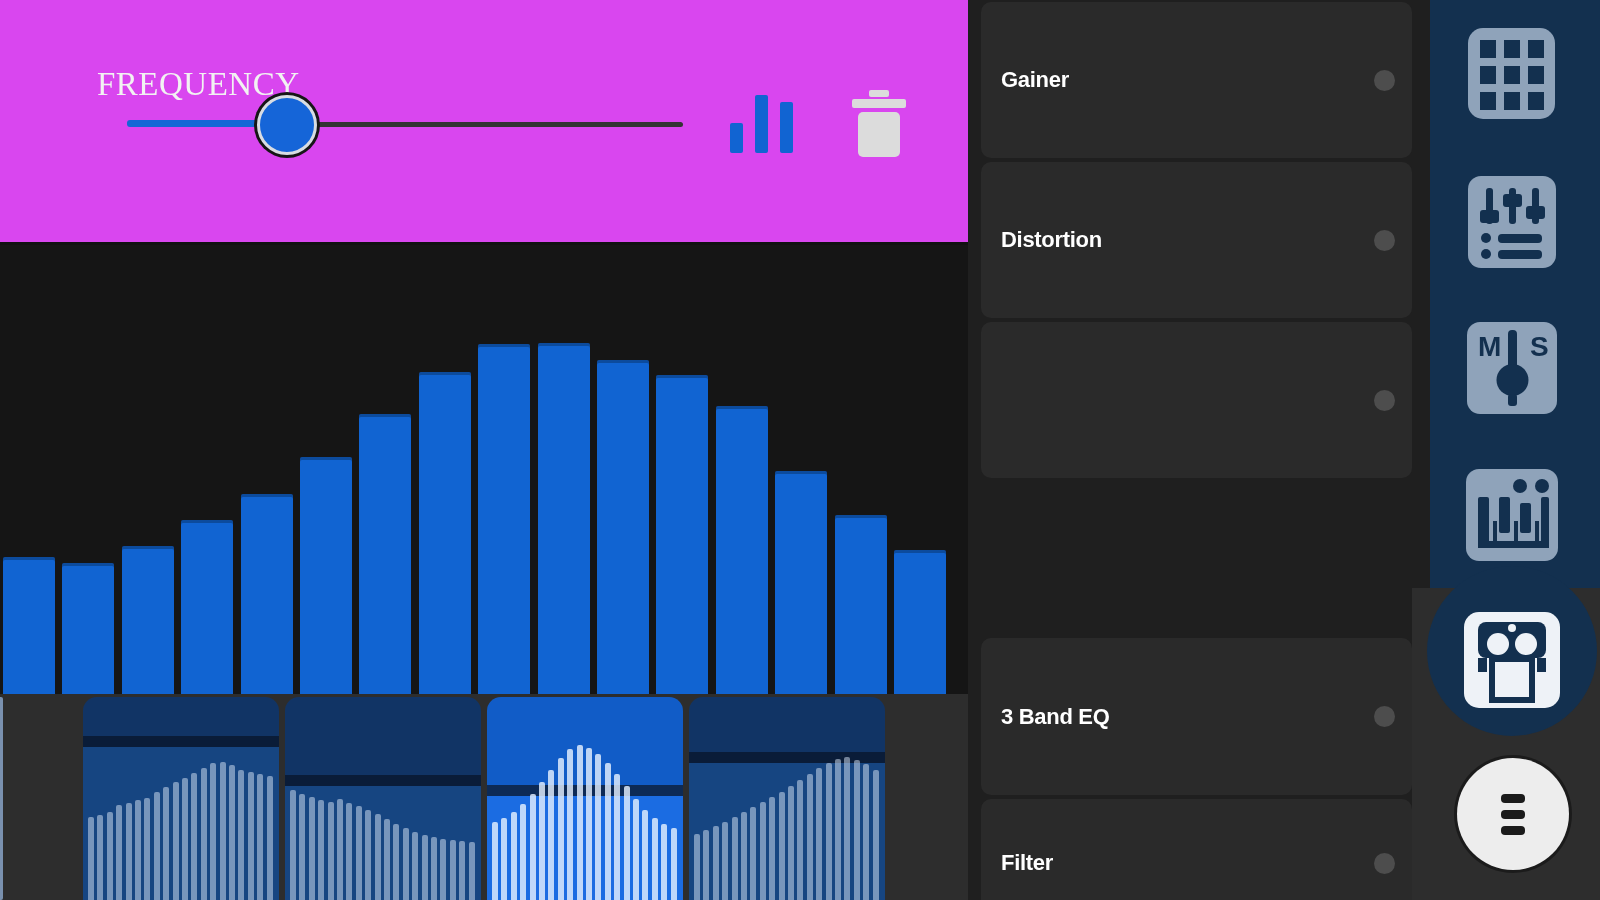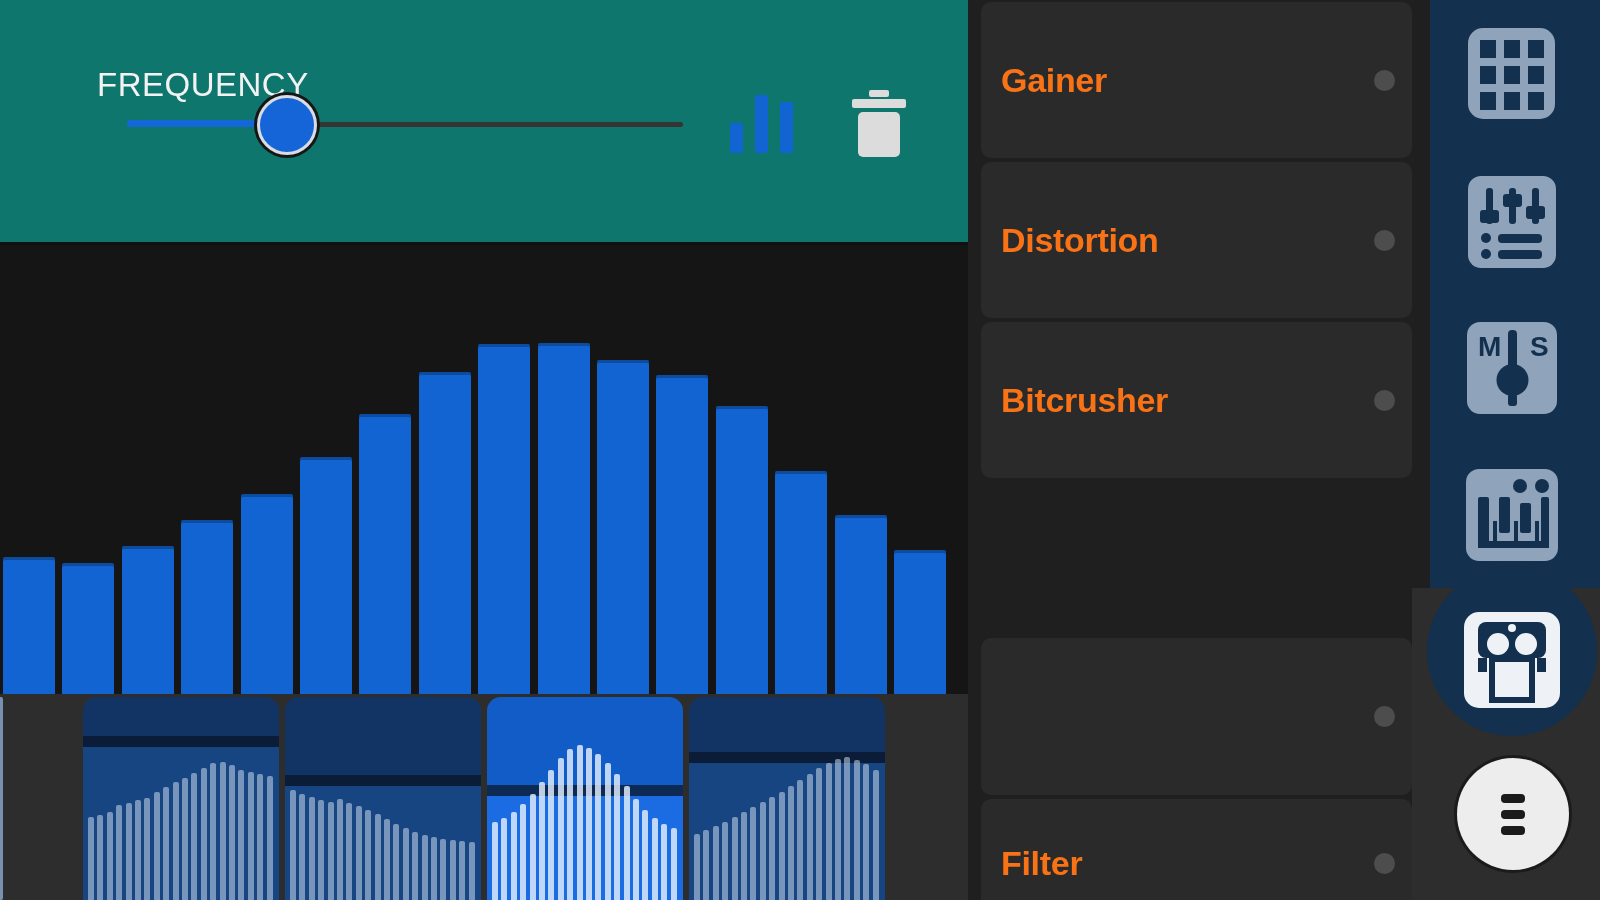--- a/index.html
+++ b/index.html
@@ -1,22 +1,22 @@
 <!DOCTYPE html>
 <html><head>
 <meta charset="utf-8">
 <style>
   html,body{margin:0;padding:0;background:#000;}
   .stage{position:relative;width:1600px;height:900px;overflow:hidden;
          background:#1f1f1f;font-family:"Liberation Sans",sans-serif;}
 
   
   .main{position:absolute;left:0;top:0;width:968px;height:900px;}
-  .topbar{position:absolute;left:0;top:0;width:968px;height:242px;background:#0f766e;
-          border-bottom:3px solid #111;}
+  .topbar{position:absolute;left:0;top:0;width:968px;height:242px;background:#d946ef;
+          border-bottom:3px solid #111;font-family:Liberation Serif, serif;}
   .param-label{position:absolute;left:97px;top:66px;font-size:33px;font-weight:500;
                color:#f2f2f2;letter-spacing:.5px;}
   .track-inactive{position:absolute;left:260px;top:122px;width:423px;height:5px;
                   background:#343434;border-radius:3px;}
   .track-active{position:absolute;left:127px;top:120px;width:133px;height:7px;
                 background:#1467d6;border-radius:3px;}
   .knob{position:absolute;left:257px;top:95px;width:60px;height:60px;border-radius:50%;
         background:#1565d8;border:3px solid #d8dde3;box-shadow:0 0 0 3px #161616;
         box-sizing:border-box;}
   .meter-btn{position:absolute;left:728px;top:93px;width:68px;height:62px;}
@@ -32,21 +32,21 @@
   .tile{position:absolute;top:3px;width:196px;height:203px;border-radius:14px 14px 0 0;
         overflow:hidden;}
   .tile-line{position:absolute;left:0;width:100%;height:11px;}
   .tile-bar{position:absolute;bottom:0;width:6px;border-radius:2px 2px 0 0;}
 
   
   .panel{position:absolute;left:981px;top:0;width:431px;height:900px;}
   .effect-row{position:absolute;left:0;width:431px;background:#2a2a2a;border-radius:10px;
               display:flex;align-items:center;padding:0 17px 0 20px;box-sizing:border-box;}
   .effect-row.active{background:#363636;}
-  .effect-label{font-size:34px;font-weight:700;color:#f97316;letter-spacing:-.3px;}
+  .effect-label{font-size:22px;font-weight:700;color:#ffffff;letter-spacing:-.3px;}
   .effect-dot{margin-left:auto;width:21px;height:21px;border-radius:50%;background:#4d4d4d;}
   .effect-row.active .effect-dot{width:25px;height:25px;background:#1b6ae2;}
 
   
   .rail{position:absolute;left:1430px;top:0;width:170px;height:588px;background:#13304f;}
   .rail-bulge{position:absolute;left:1427px;top:566px;width:170px;height:170px;
               border-radius:50%;background:#13304f;}
   .below-rail{position:absolute;left:1412px;top:588px;width:188px;height:312px;
               background:#2d2d2d;}
   .rail-icon{position:absolute;}
@@ -203,24 +203,24 @@
   <div class="panel">
     <div class="effect-row" style="top: 2px; height: 156px;">
       <span class="effect-label">Gainer</span>
       <span class="effect-dot"></span>
     </div>
     <div class="effect-row" style="top: 162px; height: 156px; justify-content: flex-end;">
       <span class="effect-label">Distortion</span>
       <span class="effect-dot"></span>
     </div>
     <div class="effect-row" style="top: 322px; height: 156px;">
-      <span class="effect-label">Bitcrusher</span>
       <span class="effect-dot"></span>
     </div>
     <div class="effect-row" style="top: 638px; height: 157px;">
+      <span class="effect-label">3 Band EQ</span>
       <span class="effect-dot"></span>
     </div>
     <div class="effect-row" style="top: 799px; height: 128px;">
       <span class="effect-label">Filter</span>
       <span class="effect-dot"></span>
     </div>
   </div>
 
   <div class="below-rail"></div>
   <div class="rail"></div>

